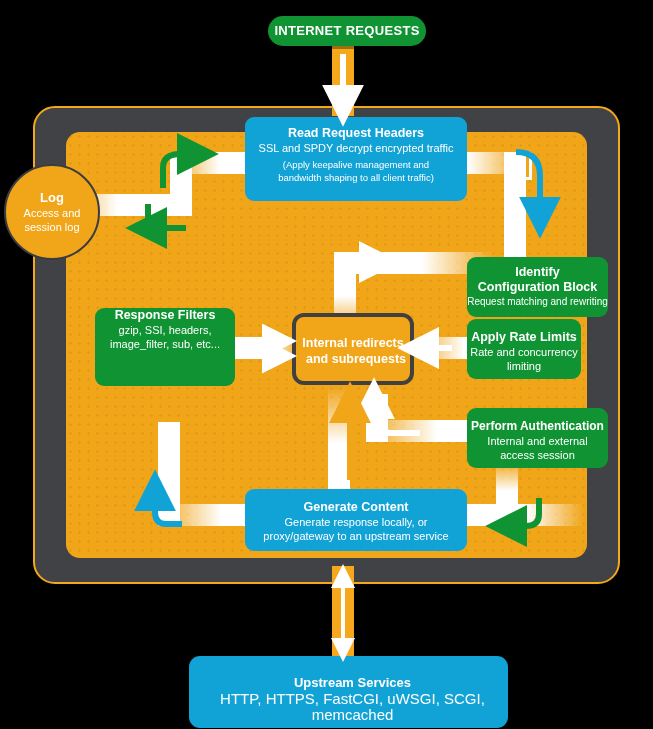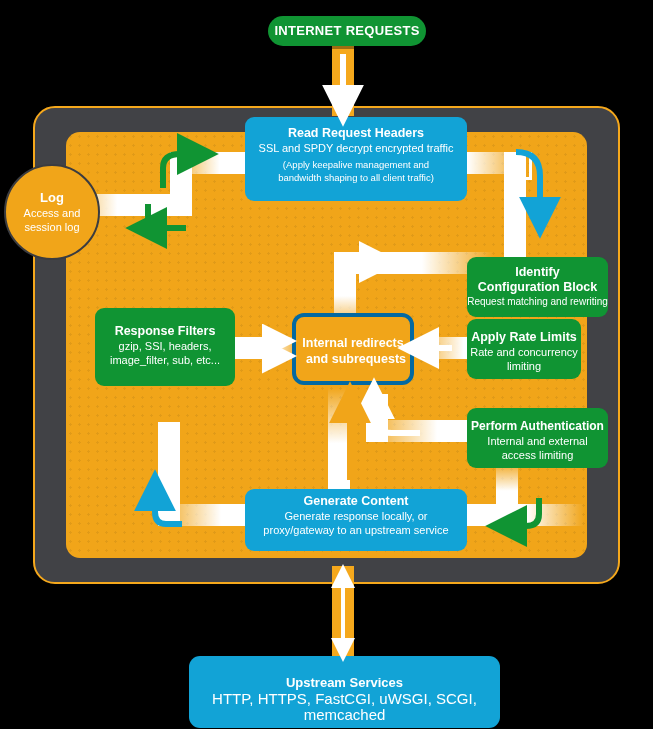--- a/index.html
+++ b/index.html
@@ -45,27 +45,27 @@
   .blue{background:#12a3d6;}
   .green{background:#109433;}
 
   .circle{position:absolute;left:4px;top:164px;width:96px;height:96px;
           border-radius:50%;background:#f1a519;border:2px solid #3b3c40;
           z-index:8;box-sizing:border-box;color:#fff;text-align:center;}
   .circle .t{font-size:13px;font-weight:bold;line-height:16px;margin-top:24px;}
   .circle .s{font-size:11px;line-height:14px;}
 
   .hub{position:absolute;left:292px;top:313px;width:122px;height:72px;
-       background:#f1a519;border:4px solid #0369a1;border-radius:12px;
+       background:#f1a519;border:4px solid #404040;border-radius:12px;
        z-index:9;box-sizing:border-box;color:#fff;text-align:center;}
   .hub .t{font-size:12.5px;font-weight:bold;line-height:16px;margin-top:18px;}
 
   .upstream{position:absolute;left:189px;top:656px;width:311px;height:72px;
        background:#12a3d6;border-radius:11px;z-index:6;text-align:center;color:#fff;
-       box-shadow:2px 3px 0 rgba(0,0,0,.3);}
+       box-shadow:2px 3px 0 rgba(0,0,0,.3);padding-left:8px;}
   .upstream .t{font-size:13px;font-weight:bold;line-height:17px;margin-top:18px;}
   .upstream .s{font-size:15px;line-height:16px;}
 
   svg.ov{position:absolute;left:0;top:0;width:653px;height:729px;z-index:11;
          pointer-events:none;}
 </style>
 </head>
 <body>
 
 <div id="stage">
@@ -122,30 +122,30 @@
 
   <div class="node green" style="left:467px;top:319px;width:114px;height:60px;padding-top:11px;">
     <div class="t">Apply Rate Limits</div>
     <div class="s">Rate and concurrency</div>
     <div class="s">limiting</div>
   </div>
 
   <div class="node green" style="left:467px;top:408px;width:141px;height:60px;padding-top:11px;">
     <div class="t" style="font-size:12px;">Perform Authentication</div>
     <div class="s">Internal and external</div>
-    <div class="s">access limiting</div>
-  </div>
-
-  <div class="node blue" style="left:245px;top:489px;width:222px;height:62px;padding-top:5px;">
+    <div class="s">access session</div>
+  </div>
+
+  <div class="node blue" style="left:245px;top:489px;width:222px;height:62px;padding-top:11px;">
     <div class="t">Generate Content</div>
     <div class="s">Generate response locally, or</div>
     <div class="s">proxy/gateway to an upstream service</div>
   </div>
 
-  <div class="node green" style="left:95px;top:308px;width:140px;height:78px;padding-top:16px;">
+  <div class="node green" style="left:95px;top:308px;width:140px;height:78px;">
     <div class="t">Response Filters</div>
     <div class="s">gzip, SSI, headers,</div>
     <div class="s">image_filter, sub, etc...</div>
   </div>
 
   <div class="circle">
     <div class="t">Log</div>
     <div class="s">Access and</div>
     <div class="s">session log</div>
   </div>

